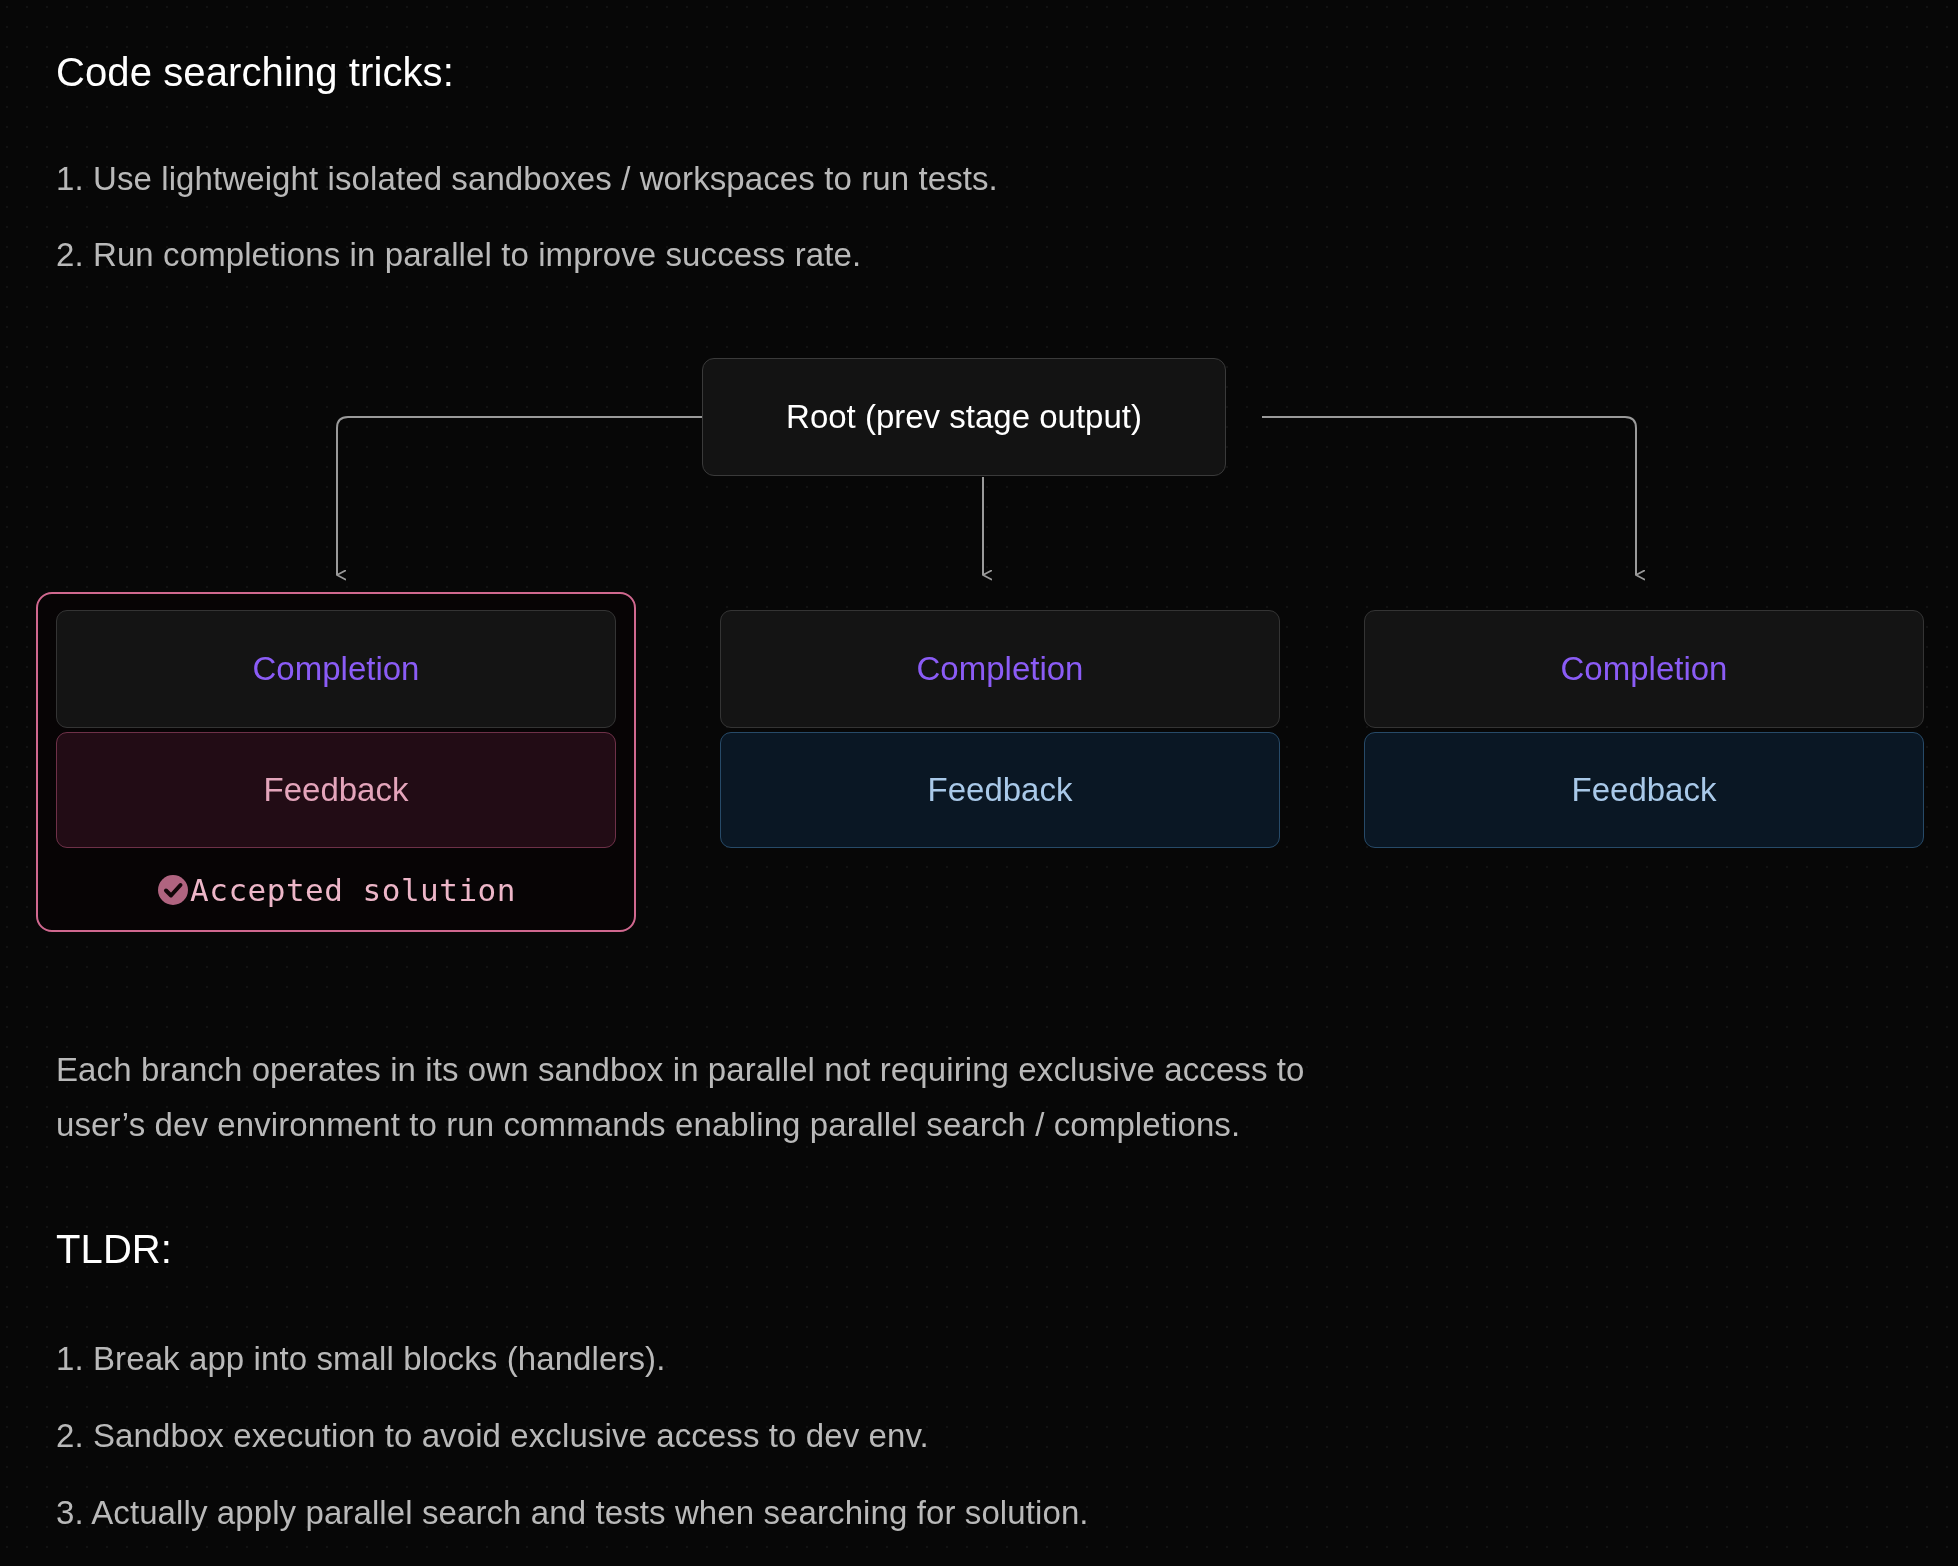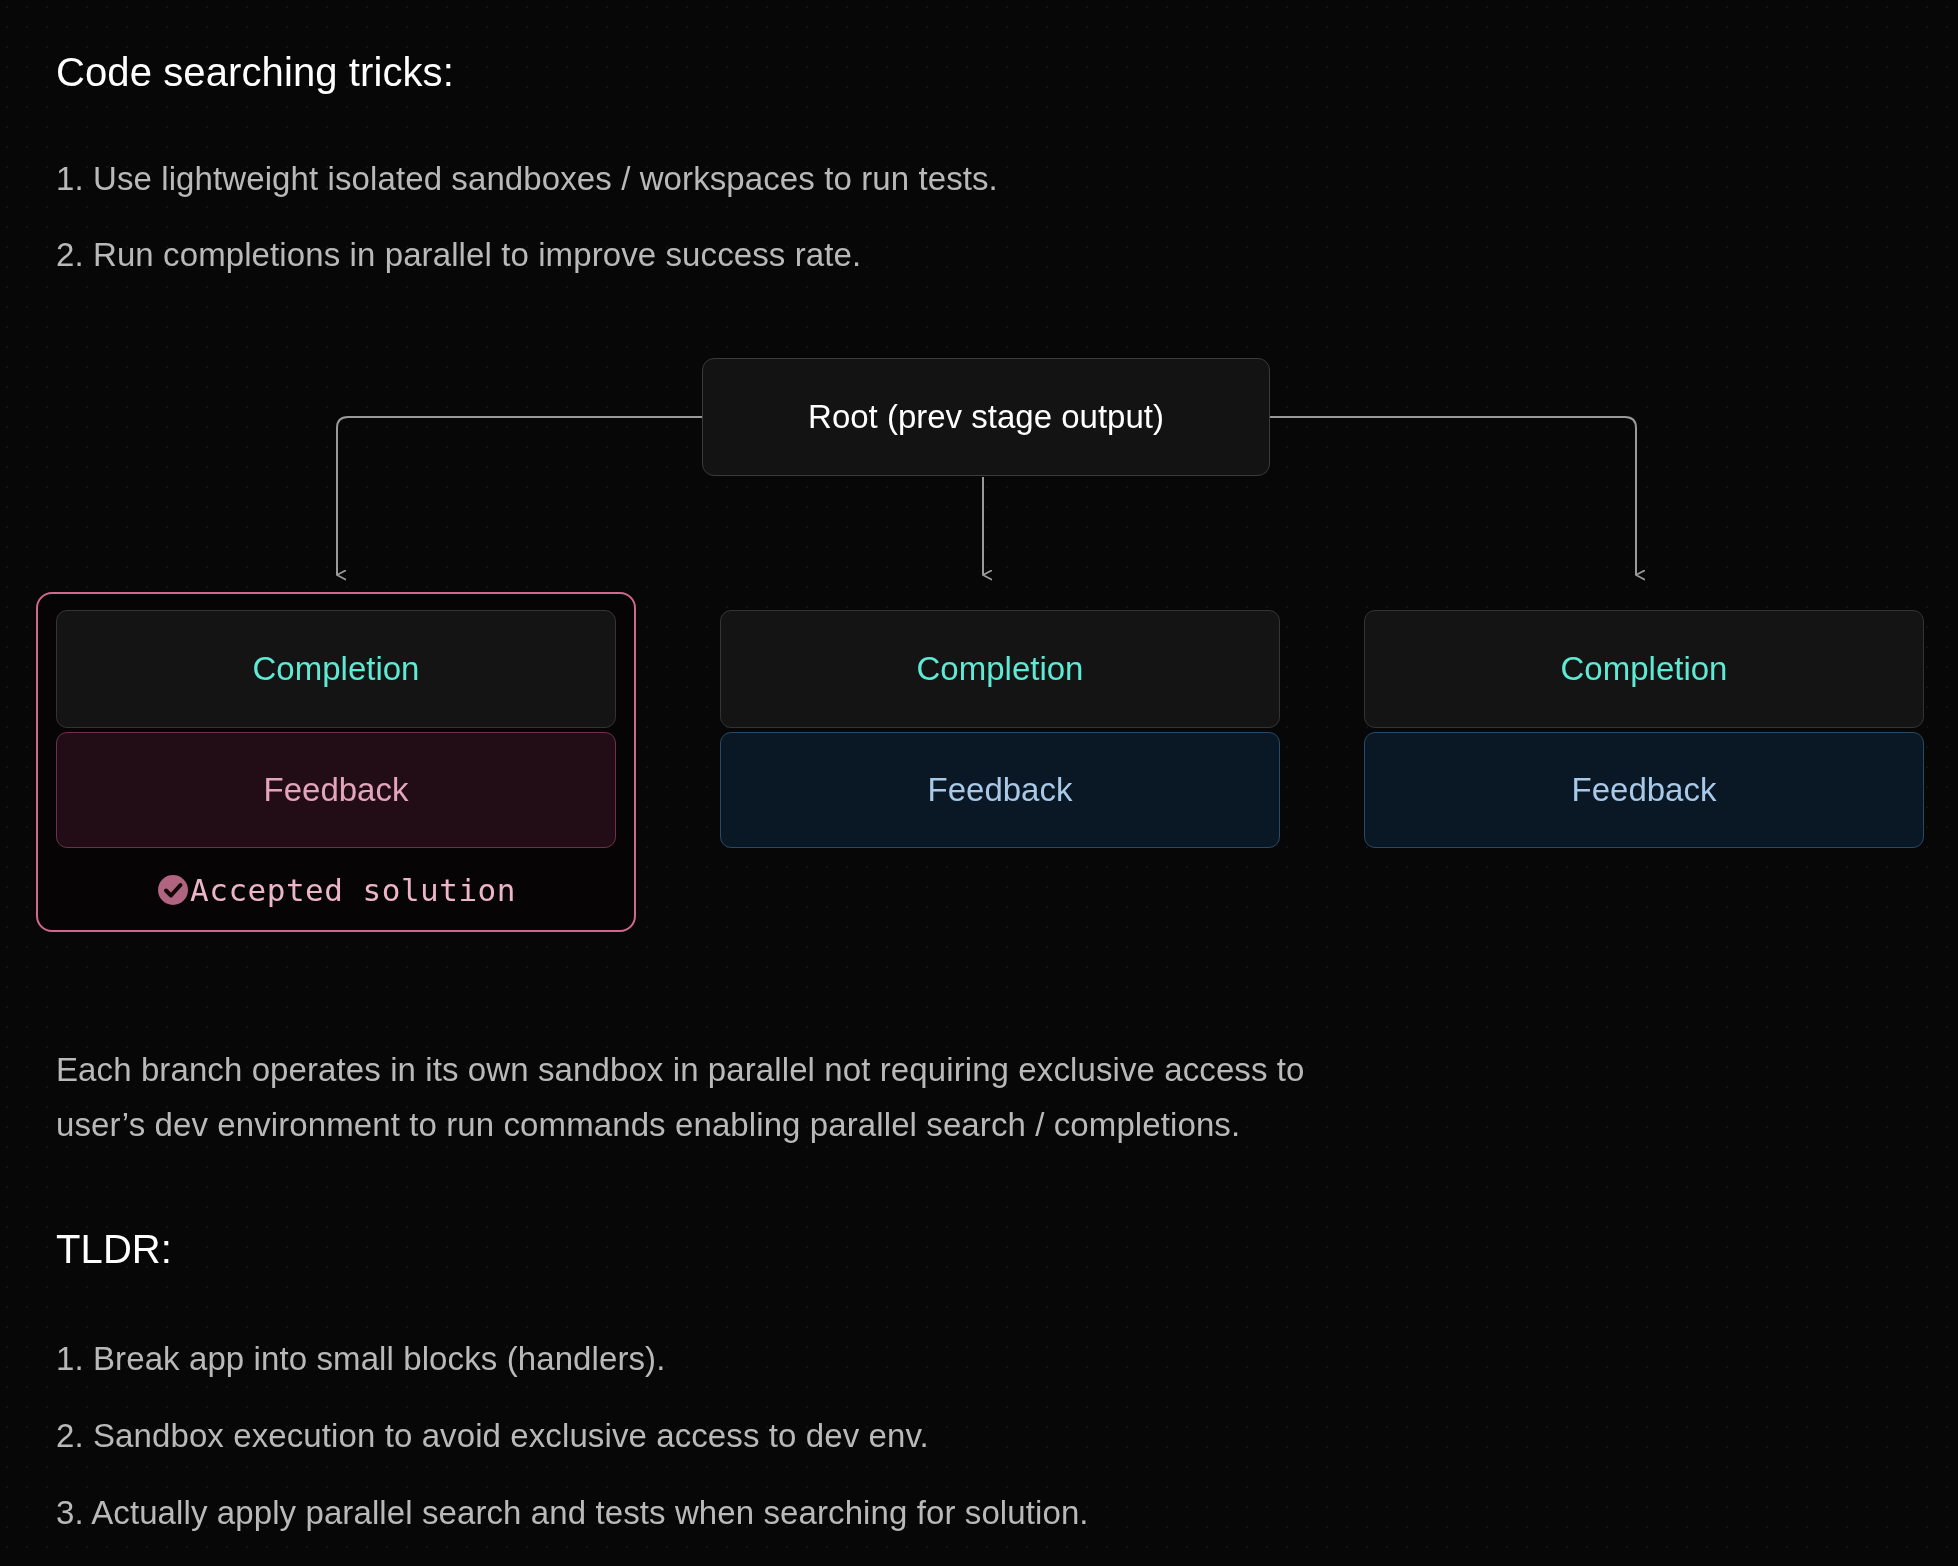--- a/index.html
+++ b/index.html
@@ -86,21 +86,21 @@
     display: flex;
     align-items: center;
     justify-content: center;
     pointer-events: auto;
   }
 
   
   #root-node {
     left: 702px;
     top: 358px;
-    width: 568px;
+    width: 524px;
     height: 118px;
     background: #131313;
     border: 1px solid #3a3a3a;
     border-radius: 12px;
     color: #ffffff;
     font-size: 33px;
   }
 
   
   .branch-col {
@@ -129,21 +129,21 @@
 
   .completion-box {
     box-sizing: border-box;
     height: 118px;
     display: flex;
     align-items: center;
     justify-content: center;
     background: #141414;
     border: 1px solid #343434;
     border-radius: 11px;
-    color: #5eead4;
+    color: #8b5cf6;
     font-size: 33px;
     text-align: right;
   }
 
   .feedback-box {
     box-sizing: border-box;
     height: 116px;
     margin-top: 4px;
     display: flex;
     align-items: center;

